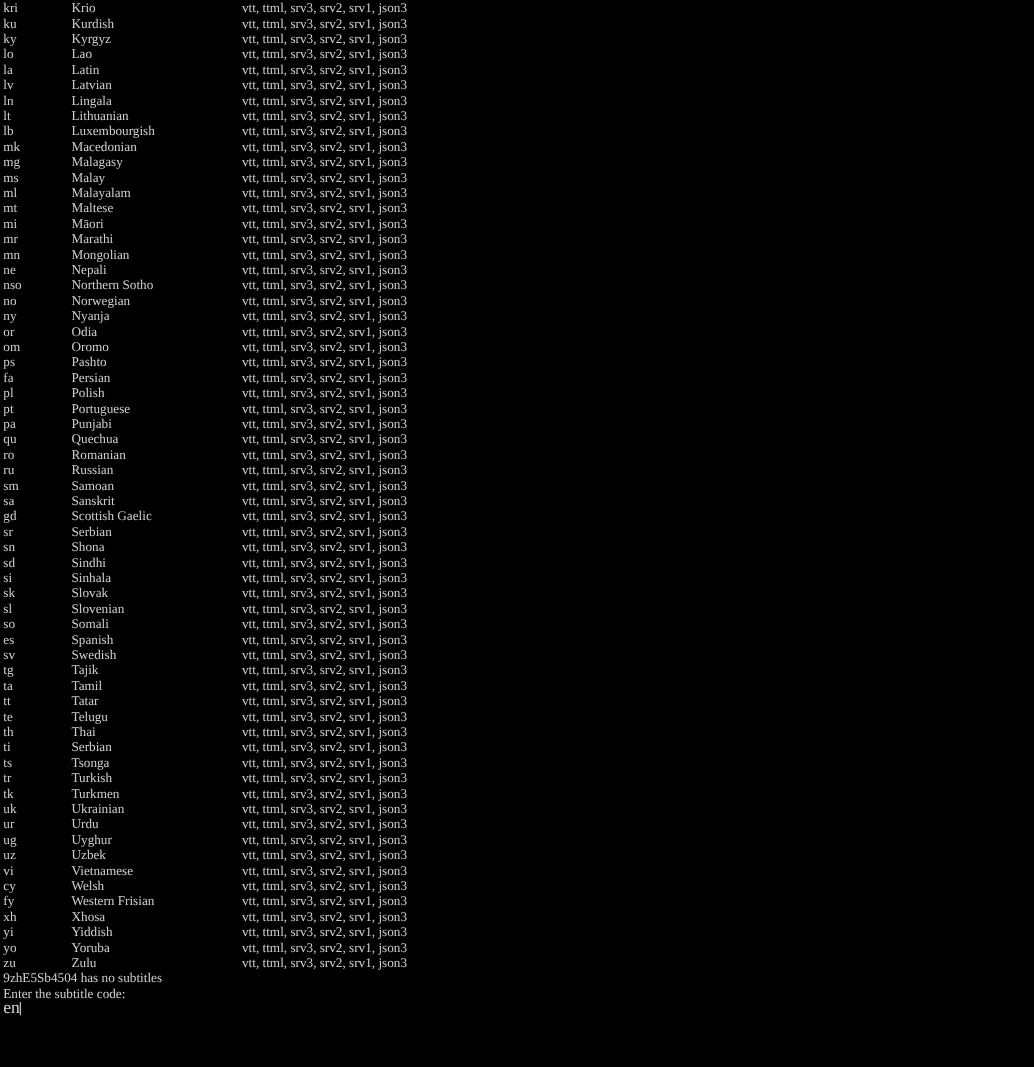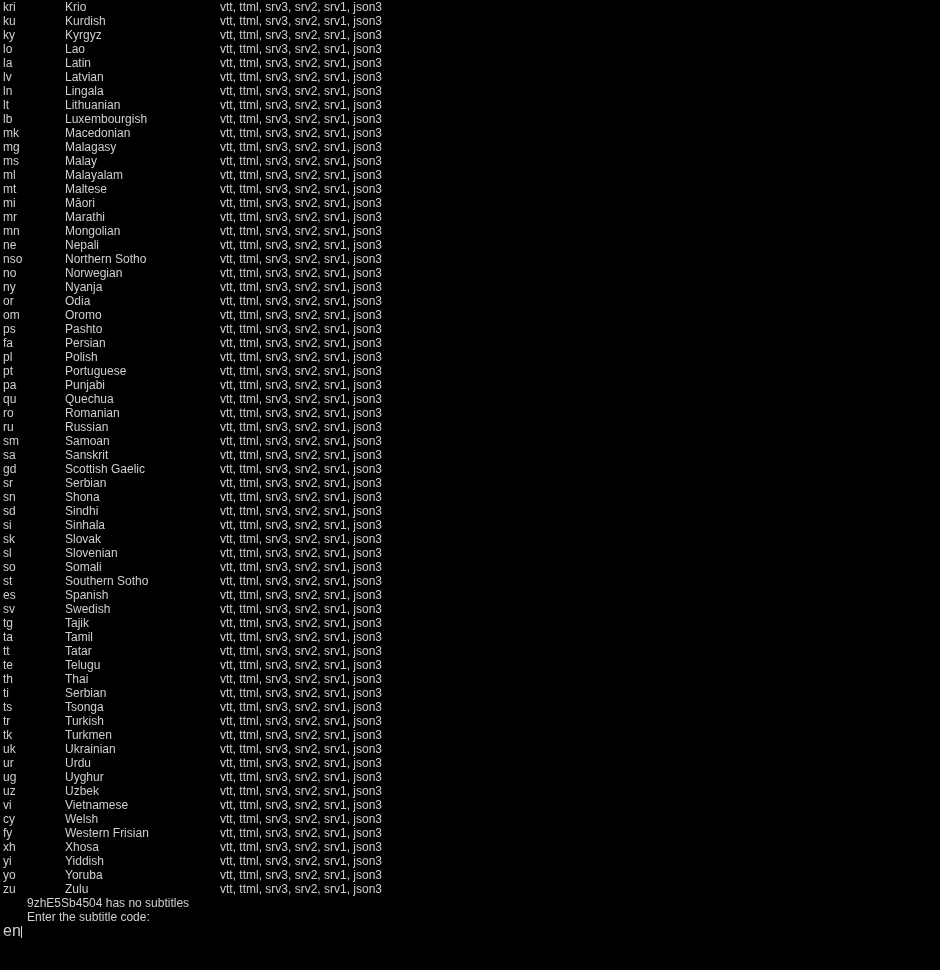--- a/index.html
+++ b/index.html
@@ -13,21 +13,21 @@
     height: 970px;
     overflow: hidden;
     font-family: "DejaVu Sans Mono", "Liberation Mono", monospace;
   }
   #terminal {
     position: relative;
     width: 905px;
     height: 970px;
     background: #000000;
     color: #cfcfcf;
-    font-family: Liberation Sans, sans-serif;
+    font-family: Liberation Serif, serif;
     font-size: 12px;
     line-height: 14px;
     padding: 4px;
     box-sizing: border-box;
   }
   .screen {
     position: absolute;
     top: 0px;
     left: 3px;
     right: 0;
@@ -57,21 +57,20 @@
     display: inline-block;
     vertical-align: top;
     white-space: pre;
   }
   .msg-line {
     height: 14px;
     line-height: 14px;
     white-space: pre;
     display: block;
     font-size: 12px;
-    margin-left: 24px;
   }
   .input-line {
     height: 14px;
     line-height: 14px;
     white-space: pre;
     display: block;
     font-size: 16px;
   }
   .typed {
     white-space: pre;
@@ -126,21 +125,20 @@
         <div class="row"><span class="col-code">sm</span><span class="col-name">Samoan</span><span class="col-formats">vtt, ttml, srv3, srv2, srv1, json3</span></div>
         <div class="row"><span class="col-code">sa</span><span class="col-name">Sanskrit</span><span class="col-formats">vtt, ttml, srv3, srv2, srv1, json3</span></div>
         <div class="row"><span class="col-code">gd</span><span class="col-name">Scottish Gaelic</span><span class="col-formats">vtt, ttml, srv3, srv2, srv1, json3</span></div>
         <div class="row"><span class="col-code">sr</span><span class="col-name">Serbian</span><span class="col-formats">vtt, ttml, srv3, srv2, srv1, json3</span></div>
         <div class="row"><span class="col-code">sn</span><span class="col-name">Shona</span><span class="col-formats">vtt, ttml, srv3, srv2, srv1, json3</span></div>
         <div class="row"><span class="col-code">sd</span><span class="col-name">Sindhi</span><span class="col-formats">vtt, ttml, srv3, srv2, srv1, json3</span></div>
         <div class="row"><span class="col-code">si</span><span class="col-name">Sinhala</span><span class="col-formats">vtt, ttml, srv3, srv2, srv1, json3</span></div>
         <div class="row"><span class="col-code">sk</span><span class="col-name">Slovak</span><span class="col-formats">vtt, ttml, srv3, srv2, srv1, json3</span></div>
         <div class="row"><span class="col-code">sl</span><span class="col-name">Slovenian</span><span class="col-formats">vtt, ttml, srv3, srv2, srv1, json3</span></div>
         <div class="row"><span class="col-code">so</span><span class="col-name">Somali</span><span class="col-formats">vtt, ttml, srv3, srv2, srv1, json3</span></div>
-        <div class="row"><span class="col-code">st</span><span class="col-name">Southern Sotho</span><span class="col-formats">vtt, ttml, srv3, srv2, srv1, json3</span></div>
         <div class="row"><span class="col-code">es</span><span class="col-name">Spanish</span><span class="col-formats">vtt, ttml, srv3, srv2, srv1, json3</span></div>
         <div class="row"><span class="col-code">sv</span><span class="col-name">Swedish</span><span class="col-formats">vtt, ttml, srv3, srv2, srv1, json3</span></div>
         <div class="row"><span class="col-code">tg</span><span class="col-name">Tajik</span><span class="col-formats">vtt, ttml, srv3, srv2, srv1, json3</span></div>
         <div class="row"><span class="col-code">ta</span><span class="col-name">Tamil</span><span class="col-formats">vtt, ttml, srv3, srv2, srv1, json3</span></div>
         <div class="row"><span class="col-code">tt</span><span class="col-name">Tatar</span><span class="col-formats">vtt, ttml, srv3, srv2, srv1, json3</span></div>
         <div class="row"><span class="col-code">te</span><span class="col-name">Telugu</span><span class="col-formats">vtt, ttml, srv3, srv2, srv1, json3</span></div>
         <div class="row"><span class="col-code">th</span><span class="col-name">Thai</span><span class="col-formats">vtt, ttml, srv3, srv2, srv1, json3</span></div>
         <div class="row"><span class="col-code">ti</span><span class="col-name">Serbian</span><span class="col-formats">vtt, ttml, srv3, srv2, srv1, json3</span></div>
         <div class="row"><span class="col-code">ts</span><span class="col-name">Tsonga</span><span class="col-formats">vtt, ttml, srv3, srv2, srv1, json3</span></div>
         <div class="row"><span class="col-code">tr</span><span class="col-name">Turkish</span><span class="col-formats">vtt, ttml, srv3, srv2, srv1, json3</span></div>

